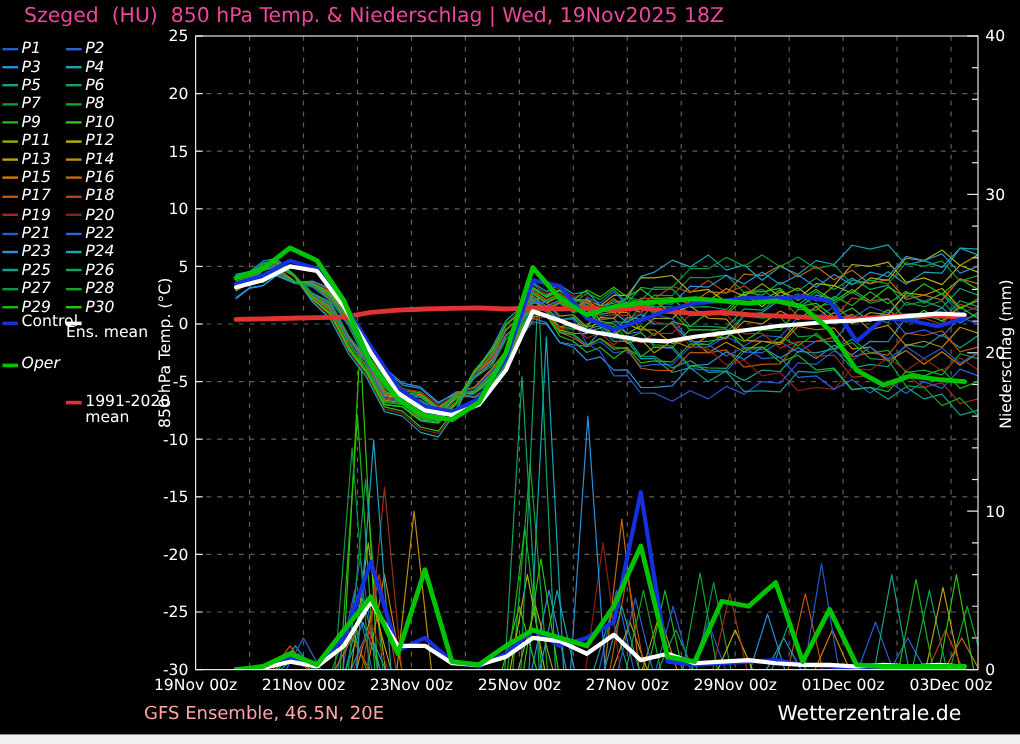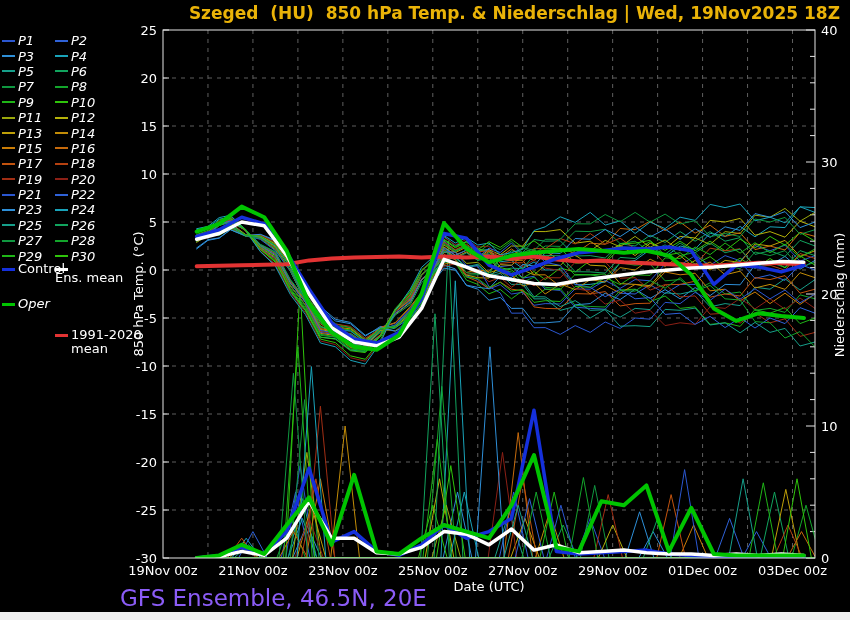--- a/index.html
+++ b/index.html
@@ -1,40 +1,40 @@
 <!DOCTYPE html>
 <html><head>
 <meta charset="utf-8">
 <style>
   html,body{margin:0;padding:0;background:#000;}
   #screen{position:relative;width:850px;height:620px;background:#000;overflow:hidden;
           font-family:"DejaVu Sans",sans-serif;}
   #plot{position:absolute;left:0;top:0;}
-  .title{position:absolute;top:3px;left:20px;width:820px;text-align:right;
-         font-weight:bold;font-size:17px;color:#eab308;white-space:pre;}
+  .title{position:absolute;top:3px;left:20px;width:820px;text-align:left;
+         font-weight:normal;font-size:17px;color:#ec4899;white-space:pre;}
   #legend-members{position:absolute;top:33px;left:2px;width:160px;
                   display:grid;grid-template-columns:53px 80px;grid-auto-rows:15.4px;font-style:italic;}
   .litem{display:flex;align-items:center;color:#fff;font-size:13px;white-space:nowrap;}
   .dash{width:13px;height:2px;margin-right:3px;flex:none;}
   .dash3{width:13px;height:3px;margin-right:3px;flex:none;}
   .special{position:absolute;display:flex;align-items:flex-start;color:#fff;font-size:13px;}
   .special .llabel{line-height:14px;}
   #legend-control{left:2px;top:262px;}
   #legend-ensmean{left:55px;top:262px;white-space:nowrap;flex-direction:column;}
   #legend-clim{left:55px;top:284px;margin-top:44px;}
   #legend-clim .llabel{width:74px;}
   #legend-oper{left:2px;top:297px;font-style:italic;}
   .special .dash3{margin-top:6px;}
   .ylab{position:absolute;color:#fff;font-size:13px;white-space:nowrap;
         transform:translate(-50%,-50%) rotate(-90deg);}
   #ylabel-left{left:138px;top:294px;}
   #ylabel-right{left:839px;top:295px;}
   #xlabel{position:absolute;left:389px;top:579px;width:200px;text-align:center;
           color:#fff;font-size:13px;}
-  .footer-left{position:absolute;left:120px;top:585px;font-size:23px;color:#8b5cf6;}
+  .footer-left{position:absolute;left:120px;top:585px;font-size:15px;color:#fca5a5;}
   .footer-right{position:absolute;left:648px;top:585px;font-size:17px;color:#fff;}
   #strip{position:absolute;left:0;top:612px;width:850px;height:8px;background:#f0f0f0;}
 </style>
 </head>
 <body>
 
 <div id="screen">
   <svg id="plot" width="850" height="612">
       <line x1="207.9655172413793" y1="30" x2="207.9655172413793" y2="558" stroke="#5f5f5f" stroke-width="1" stroke-dasharray="4,5"></line>
       <line x1="252.9310344827586" y1="30" x2="252.9310344827586" y2="558" stroke="#5f5f5f" stroke-width="1" stroke-dasharray="4,5"></line>
@@ -332,17 +332,17 @@
     <span class="dash3" style="background: rgb(226, 51, 51);"></span>
     <span class="llabel">1991-2020 mean</span>
   </div>
   <div id="legend-oper" class="special">
     <span class="dash3" style="background: rgb(0, 196, 0);"></span>
     <span class="llabel">Oper</span>
   </div>
 
   <div id="ylabel-left" class="ylab">850 hPa Temp. (°C)</div>
   <div id="ylabel-right" class="ylab">Niederschlag (mm)</div>
-  <div id="xlabel">Date (UTC)</div>
 
   <div class="footer-left">GFS Ensemble, 46.5N, 20E</div>
+  <div class="footer-right">Wetterzentrale.de</div>
   <div id="strip"></div>
 </div>
 
 </body></html>

